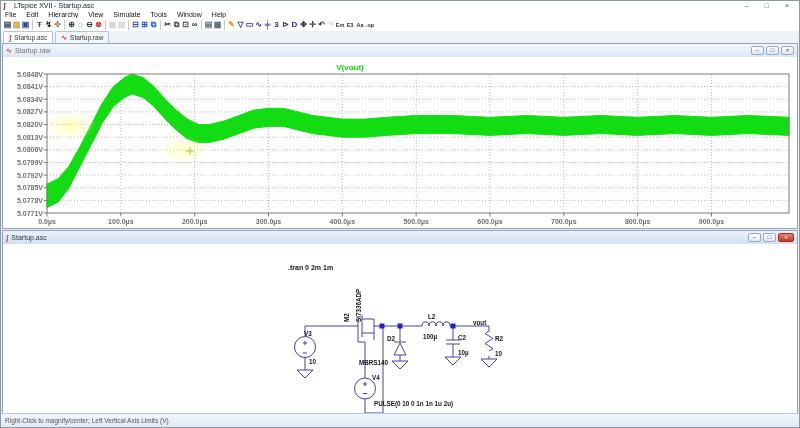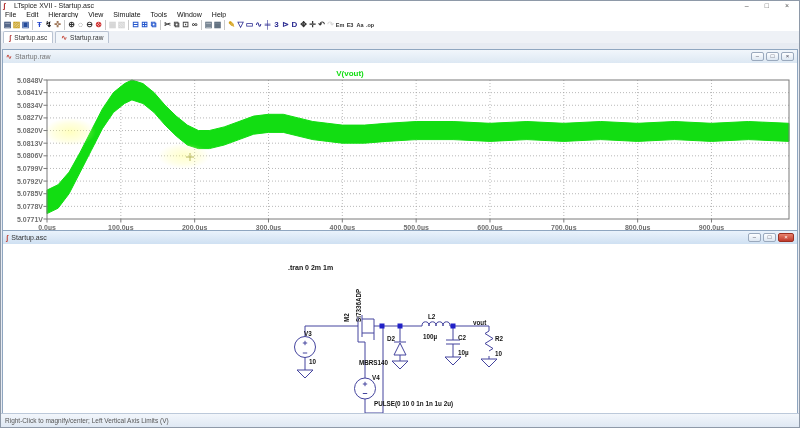--- a/index.html
+++ b/index.html
@@ -22,21 +22,21 @@
   .tabbar{position:absolute;top:30px;left:0;right:0;height:12px;background:#eef1f6;display:flex;
           align-items:flex-end;padding-left:2px;border-bottom:1px solid #c9d2de;}
   .tab{height:11px;display:flex;align-items:center;gap:3px;padding:0 5px;font-size:6.5px;color:#333;
        border:1px solid #b9c3d2;border-bottom:none;background:#f2f6fa;border-radius:2px 2px 0 0;margin-right:2px;}
   .tab.active{background:#ffffff;}
   .tabicon{font-size:7px;font-weight:700;color:#b03030;line-height:8px;}
   .tabicon.raw{color:#c0392b;}
   
   .mdi{position:absolute;top:42px;left:0;right:0;height:373px;background:#e7ebf2;}
   .child{position:absolute;left:1px;width:796px;height:186px;border:1px solid #8fa6c0;background:#fff;box-sizing:border-box;}
-  .child.wave{top:6px;}
+  .child.wave{top:0;}
   .child.schem{top:187px;}
   .ctitle{height:13px;display:flex;align-items:center;gap:3px;padding:0 3px;
           background:linear-gradient(#eaf3fc,#cfe0f2);border-bottom:1px solid #a9bdd4;font-size:7px;color:#333;}
   .ctitle .cicon{font-size:7px;font-weight:700;color:#c0392b;line-height:8px;}
   .ctitle.inactive{background:linear-gradient(#f1f6fb,#dde8f3);color:#777;}
   .cbtns{margin-left:auto;display:flex;gap:2px;}
   .cbtn{width:13px;height:9px;border:1px solid #9aa9bd;border-radius:2px;box-sizing:border-box;
         background:linear-gradient(#fdfeff,#dde7f2);font-size:6px;line-height:7px;text-align:center;color:#445;}
   .cbtn.close-active{background:linear-gradient(#e8836d,#c0392b);color:#fff;border-color:#9c2f22;width:16px;}
   .cbody{position:absolute;top:13px;left:0;right:0;bottom:0;background:#fff;overflow:hidden;}

